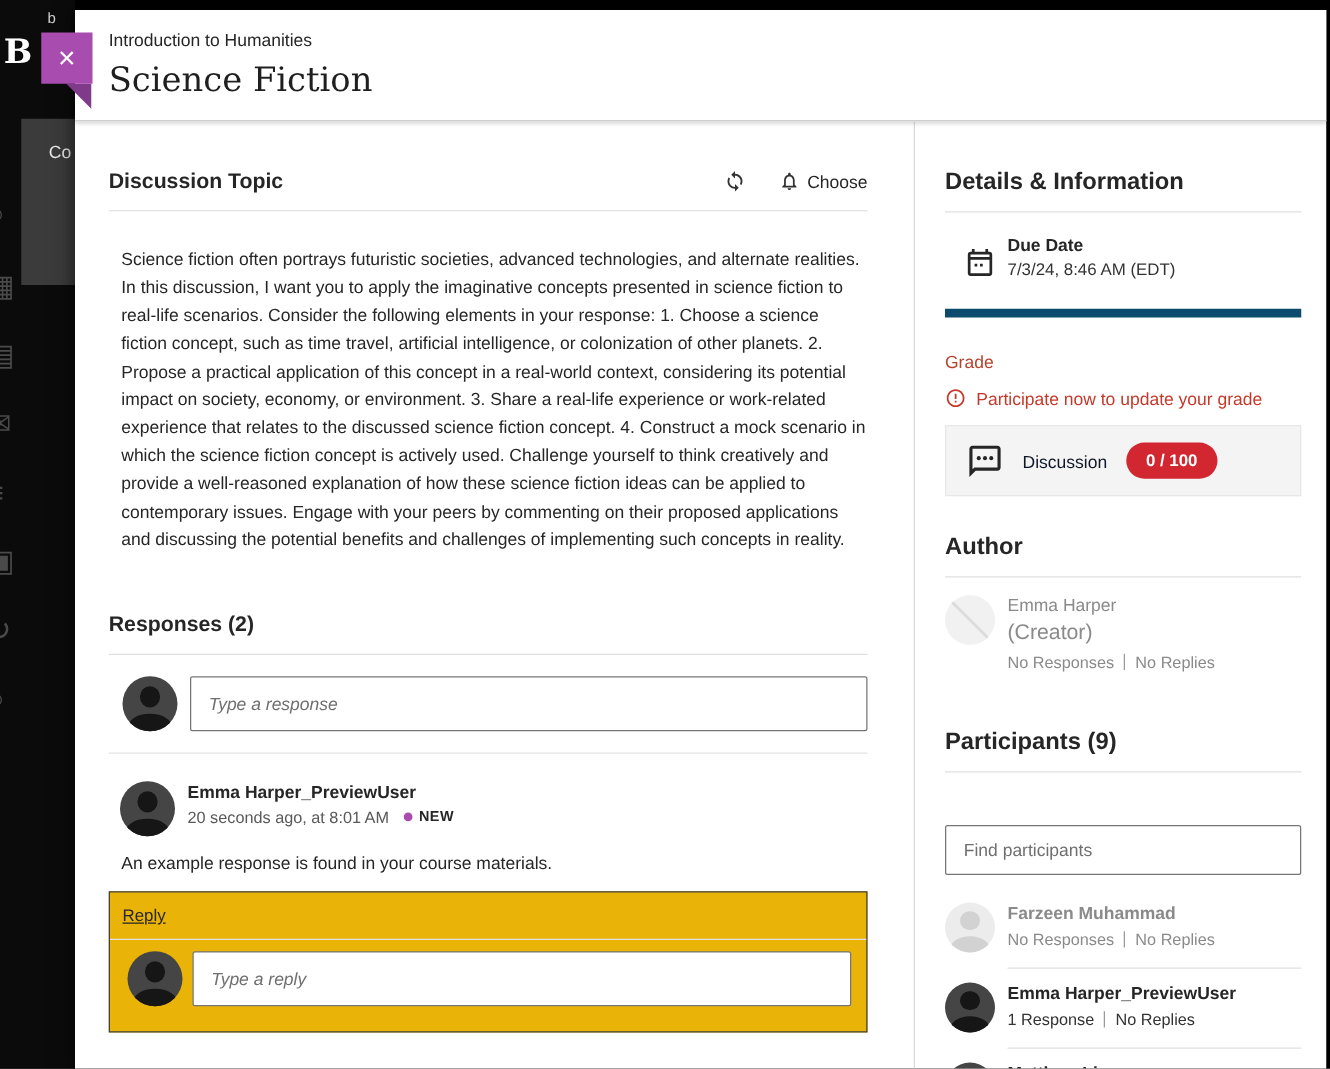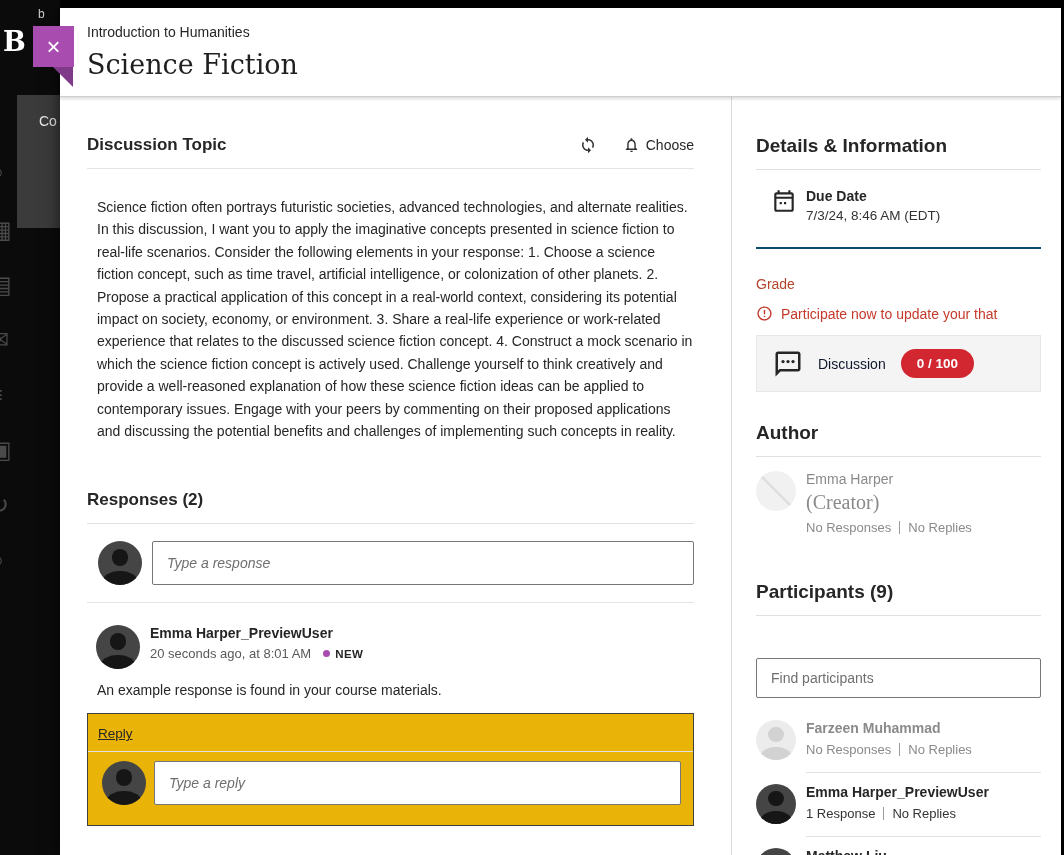--- a/index.html
+++ b/index.html
@@ -86,35 +86,35 @@
   .av-40 { width:40px; height:40px; }
   .avatar.dark  { background:#454545; } .avatar.dark::before,  .avatar.dark::after  { background:#161616; }
   .avatar.muted { background:#ececec; } .avatar.muted::before, .avatar.muted::after { background:#d2d2d2; }
   .avatar.empty { background:linear-gradient(45deg,#f1f1f1 47%,#dcdcdc 49%,#dcdcdc 51%,#f1f1f1 53%); }
   .avatar.empty::before, .avatar.empty::after { display:none; }
 
   
   .right-col { flex:1; border-left:1px solid #d9d9d9; padding:0 20px 0 24px; overflow:hidden; }
   .right-h { font-size:19px; font-weight:bold; color:#262626; padding-bottom:12px; border-bottom:1px solid #e0e0e0; }
   .details-h { margin-top:38px; }
-  .due-row { display:flex; gap:9px; margin-top:18px; padding-left:15px; padding-bottom:24px; border-bottom:2px solid #0c4a6e; }
+  .due-row { display:flex; gap:9px; margin-top:18px; padding-left:15px; padding-bottom:24px; border-bottom:7px solid #0c4a6e;align-items:flex-end; }
   .due-label { font-size:14px; font-weight:bold; color:#262626; }
   .due-value { font-size:13.5px; color:#333; margin-top:4px; }
 
   .grade-label { margin-top:27px; font-size:14px; color:#b5432c; }
   .grade-alert { margin-top:13px; display:flex; align-items:center; gap:8px; font-size:14px; color:#c5392b; }
   .grade-box { margin-top:13px; background:#f4f4f4; border:1px solid #e7e7e7; height:57px; display:flex; align-items:center; padding:0 16px; }
   .grade-type { font-size:14px; color:#0f172a; margin-left:15px; }
   .score-pill { margin-left:15px; background:#d22730; color:#fff; font-size:13.5px; font-weight:bold; border-radius:16px; padding:7px 16px; }
 
   .author-h { margin-top:30px; }
   .author-row { display:flex; gap:10px; margin-top:14px; }
   .p-name { font-size:14px; font-weight:bold; color:#262626; }
   .p-name.muted-txt, .p-sub.muted-txt, .p-meta.muted-txt { color:#8a8a8a; }
-  .p-sub { font-size:20px; margin-top:4px;font-family:Liberation Serif, serif; }
+  .p-sub { font-size:17px; margin-top:4px; }
   .p-meta { font-size:13px; color:#333; margin-top:6px; display:flex; align-items:center; }
   .meta-bar { display:inline-block; width:1px; height:13px; background:#9a9a9a; margin:0 8px; }
 
   .participants-h { margin-top:46px; }
   .search-row { margin-top:42px; }
   .search-input {
     width:100%; height:40px; border:1px solid #767676; border-radius:2px;
     padding:0 14px; font-size:14px; font-family:inherit; color:#262626;
   }
   .search-input::placeholder { color:#6f6f6f; }
@@ -226,21 +226,21 @@
         </div>
       </div>
 
       <div class="grade-label">Grade</div>
       <div class="grade-alert">
         <span>
           <svg width="17" height="17" viewBox="0 0 24 24">
               <path fill="#c5392b" d="M11 15h2v2h-2zm0-8h2v6h-2zm1-5C6.48 2 2 6.48 2 12s4.48 10 10 10 10-4.48 10-10S17.52 2 12 2zm0 18c-4.41 0-8-3.59-8-8s3.59-8 8-8 8 3.59 8 8-3.59 8-8 8z"></path>
             </svg>
         </span>
-        <span>Participate now to update your that</span>
+        <span>Participate now to update your grade</span>
       </div>
 
       <div class="grade-box">
         <span>
           <svg width="30" height="30" viewBox="0 0 24 24">
               <path fill="#262626" d="M20 2H4c-1.1 0-2 .9-2 2v18l4-4h14c1.1 0 2-.9 2-2V4c0-1.1-.9-2-2-2zm0 14H5.17L4 17.17V4h16v12z"></path>
               <circle cx="8" cy="10" r="1.3" fill="#262626"></circle>
               <circle cx="12" cy="10" r="1.3" fill="#262626"></circle>
               <circle cx="16" cy="10" r="1.3" fill="#262626"></circle>
             </svg>

